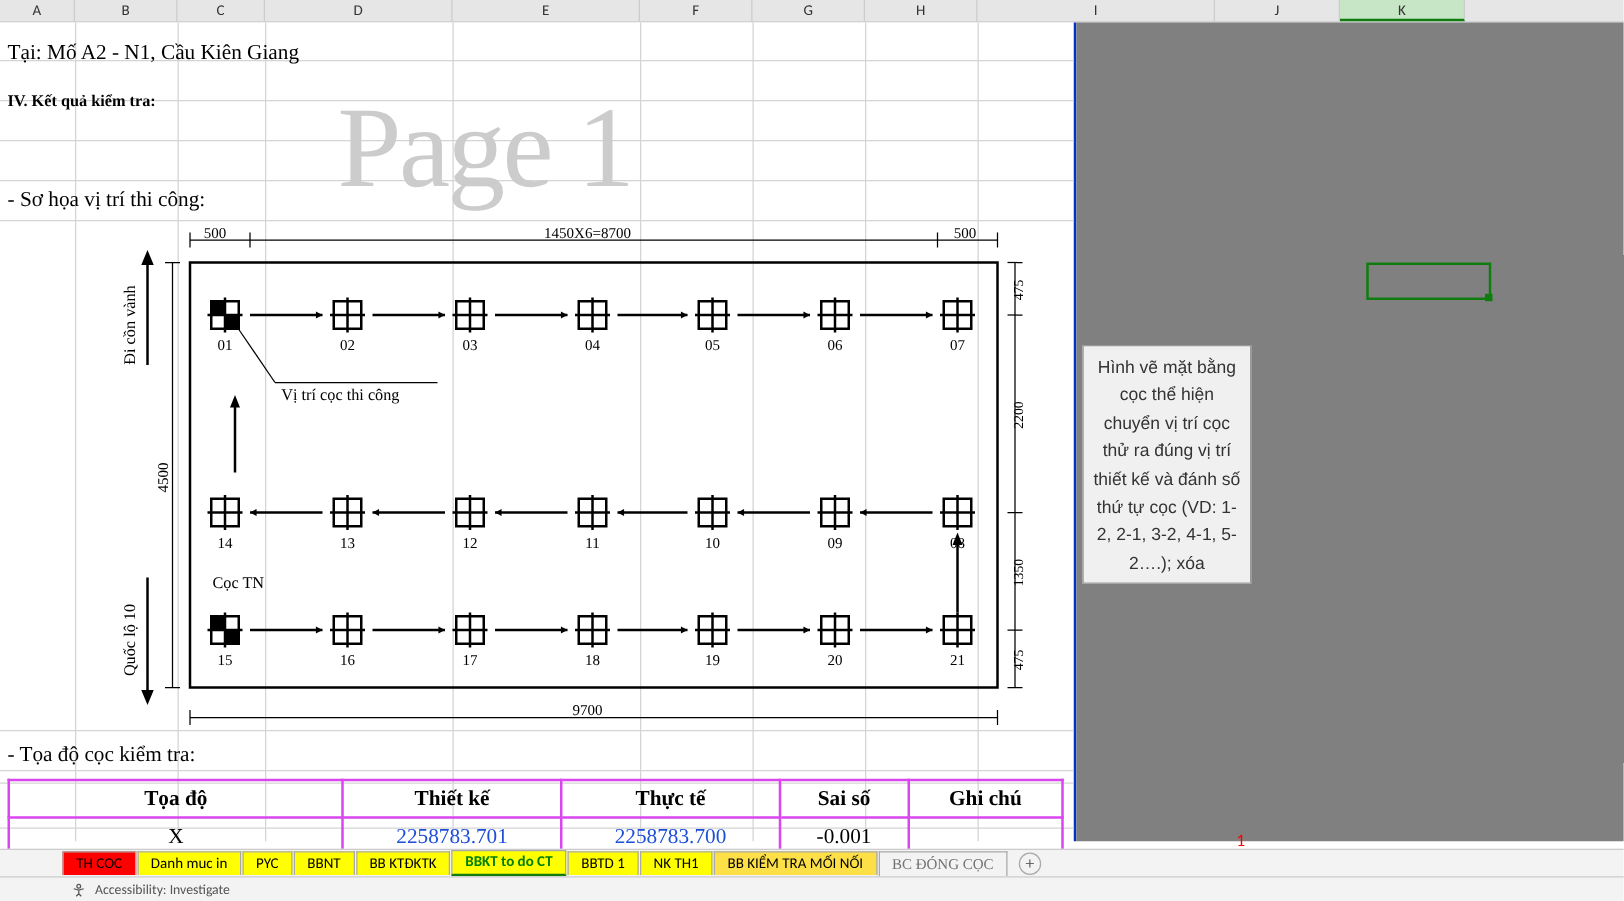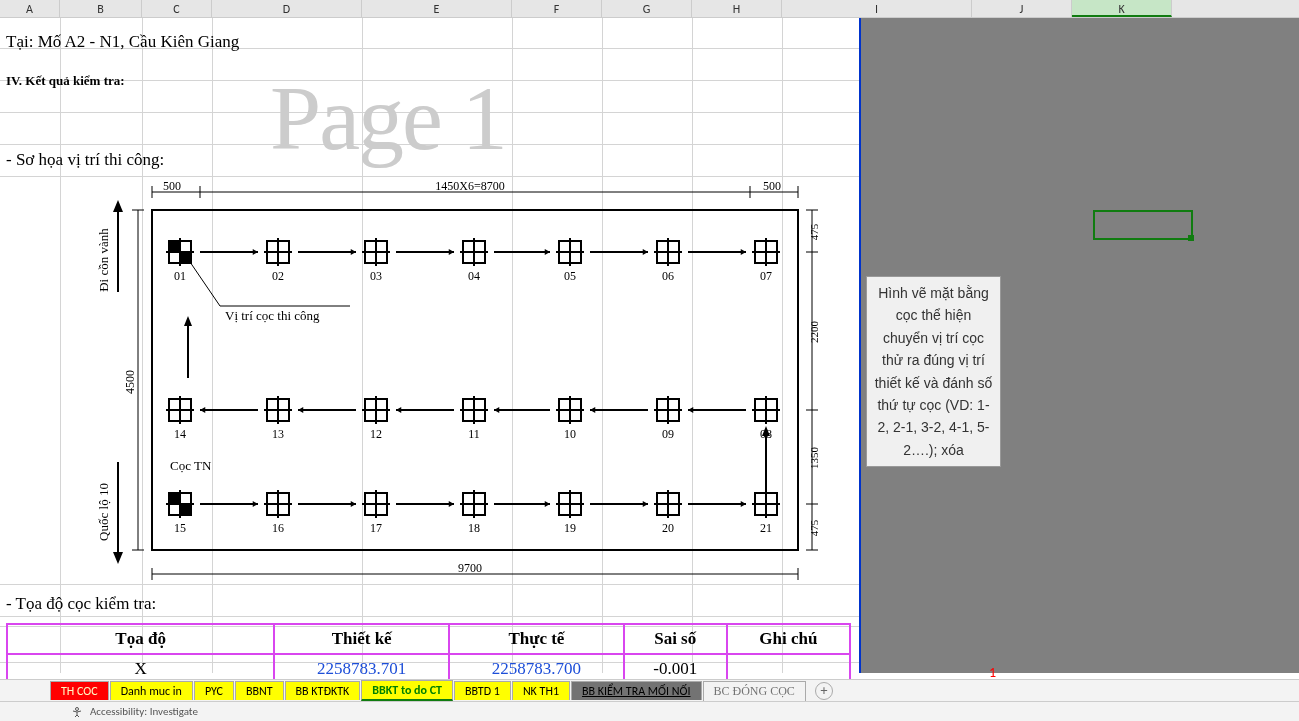--- a/index.html
+++ b/index.html
@@ -142,39 +142,39 @@
     padding-left: 50px;
   }
   .tab {
     padding: 2px 10px;
     border: 1px solid #aaa;
     border-bottom: none;
     margin-right: 1px;
     cursor: pointer;
     white-space: nowrap;
   }
-  .tab.red { background: #ff0000; color: #fef9c3; }
+  .tab.red { background: #ff0000; color: #000000; }
   .tab.yellow { background: #ffff00; }
   .tab.green-text { background: #ffff00; color: #008000; font-weight: bold; border-bottom: 2px solid #107c10; }
-  .tab.cyan { background: #737373; text-decoration: underline; }
+  .tab.cyan { background: #fde047; }
   .tab.gray { background: #f3f3f3; color: #737373; font-family: Liberation Serif, serif; }
   .status-bar {
     position: absolute;
     bottom: 0;
     left: 0;
     right: 0;
     height: 20px;
     background: #f3f3f3;
     border-top: 1px solid #ccc;
     font-family: Calibri, sans-serif;
     font-size: 11px;
     color: #555;
     display: flex;
     align-items: center;
-    padding-left: 70px;
+    padding-left: 56px;
     gap: 6px;
   }
   .status-icon {
     width: 14px;
     height: 14px;
     display: flex;
     align-items: center;
     justify-content: center;
   }
   .add-sheet {

